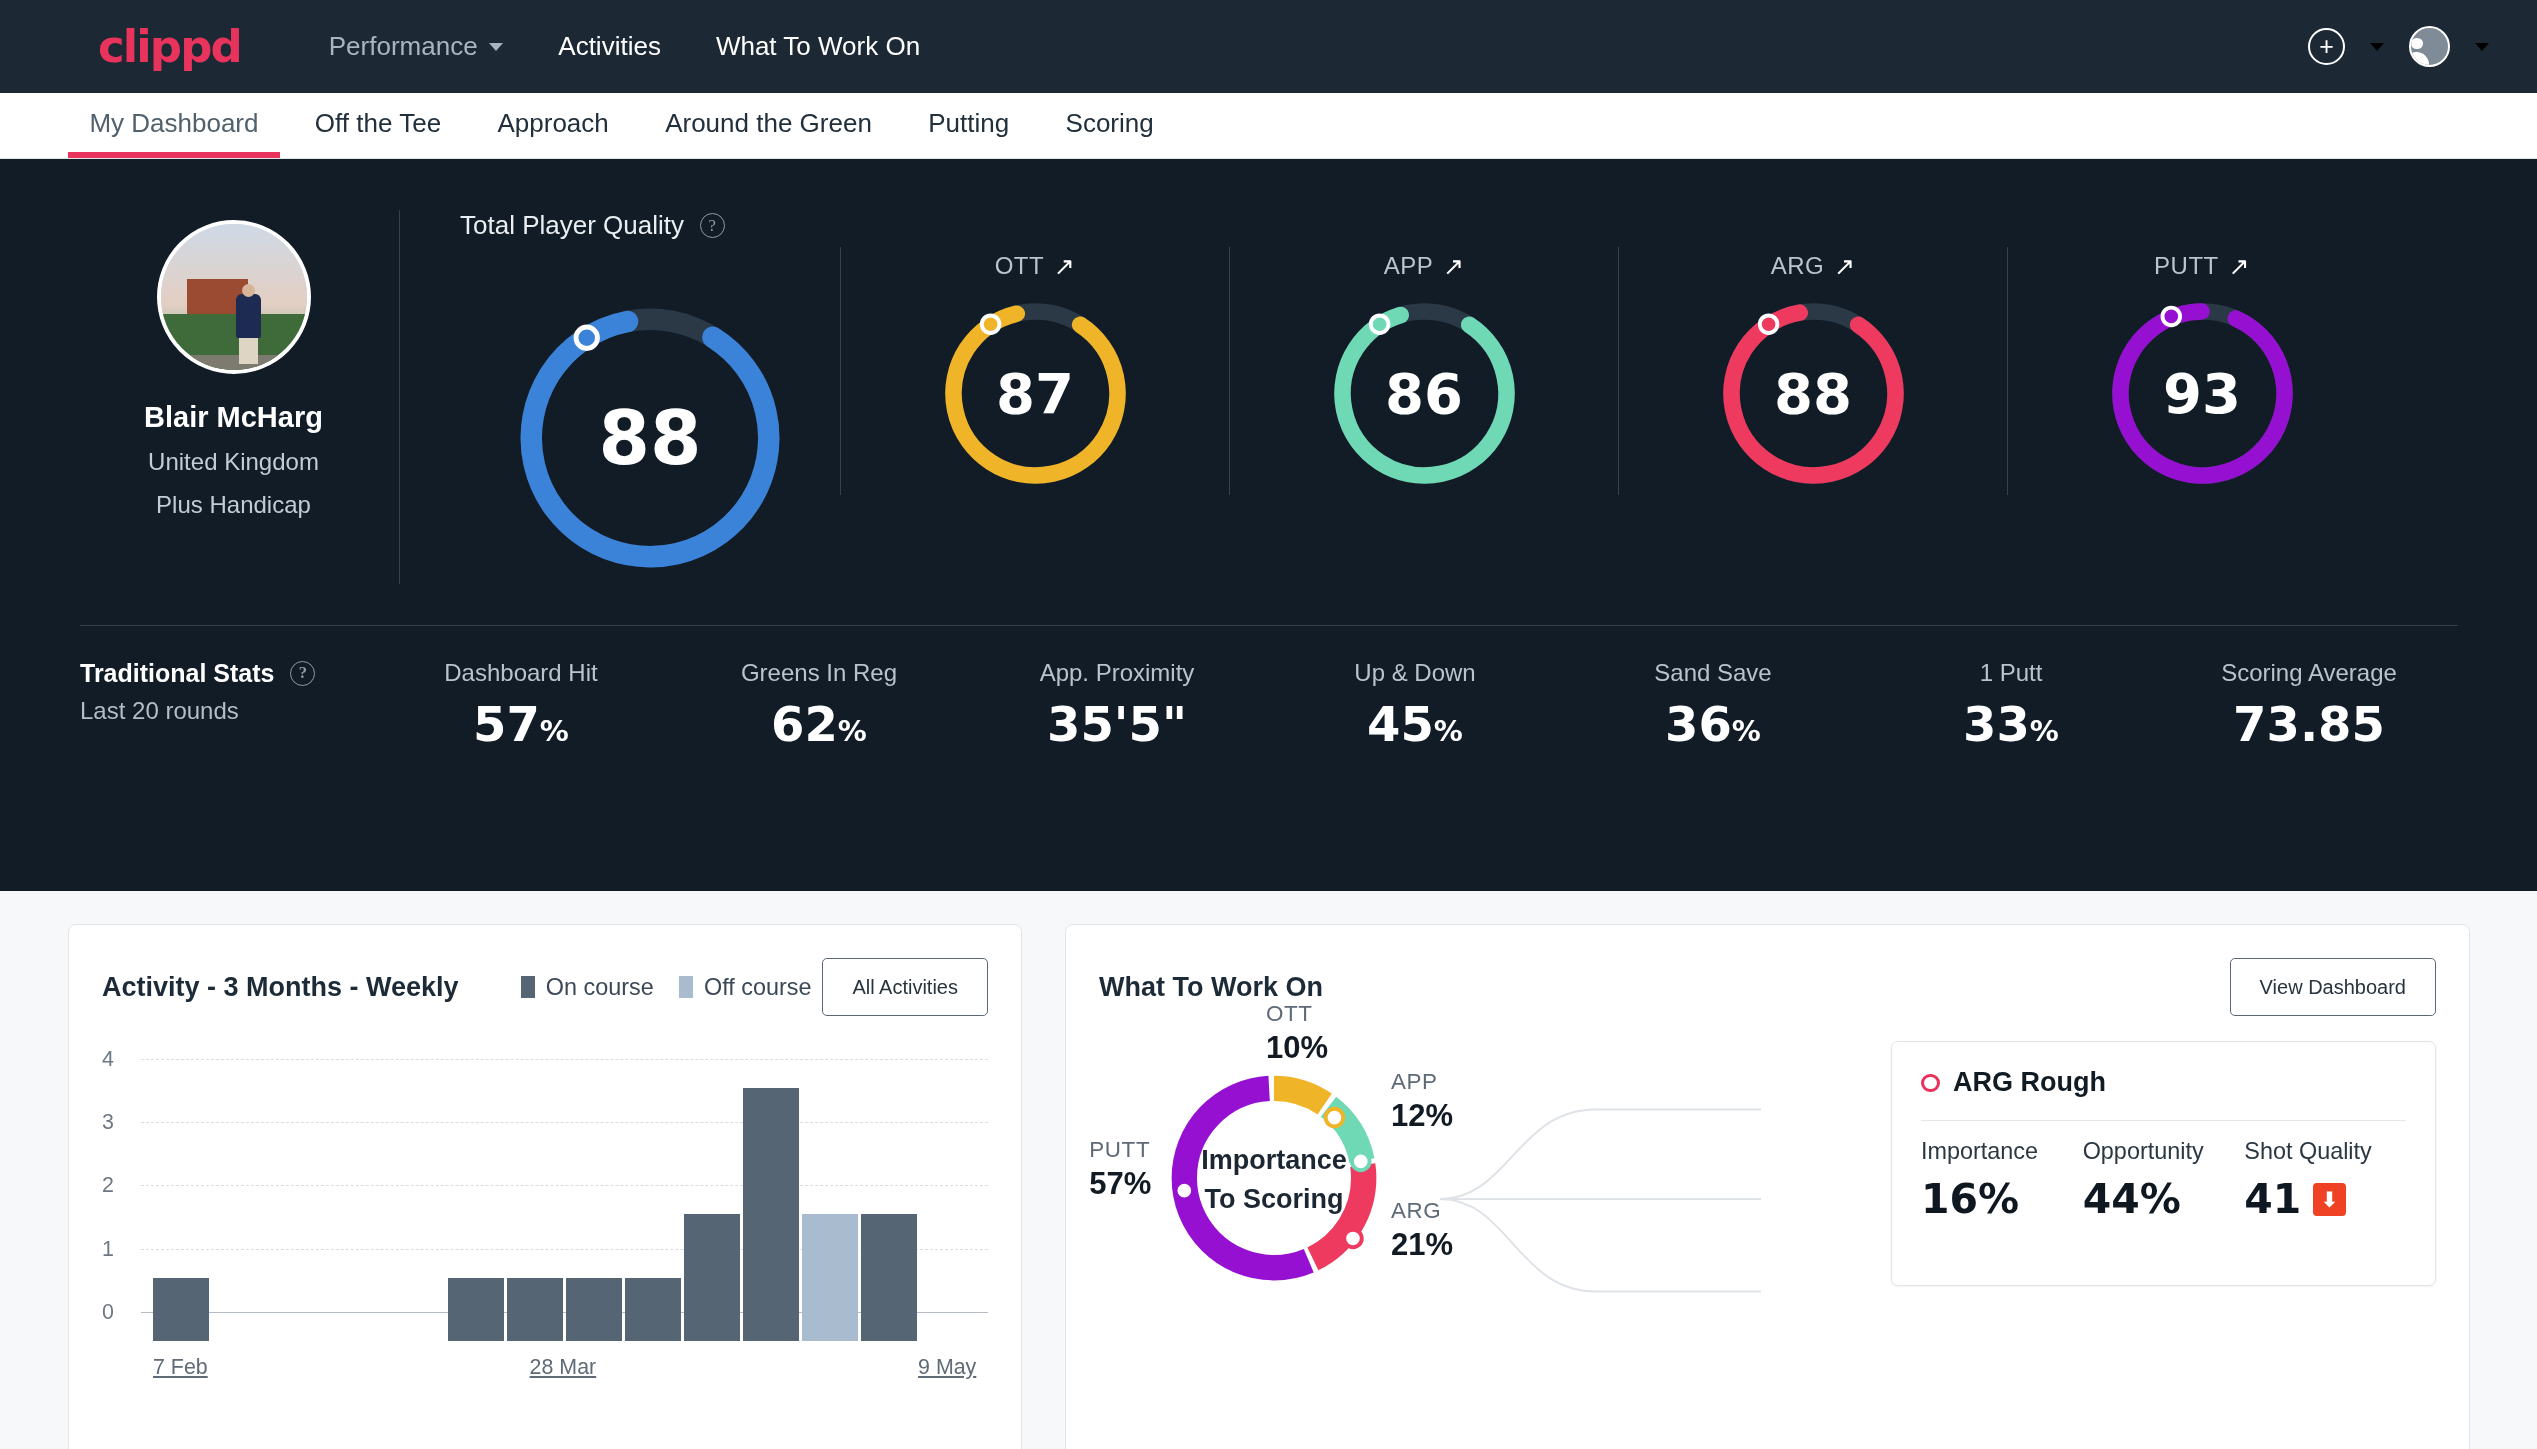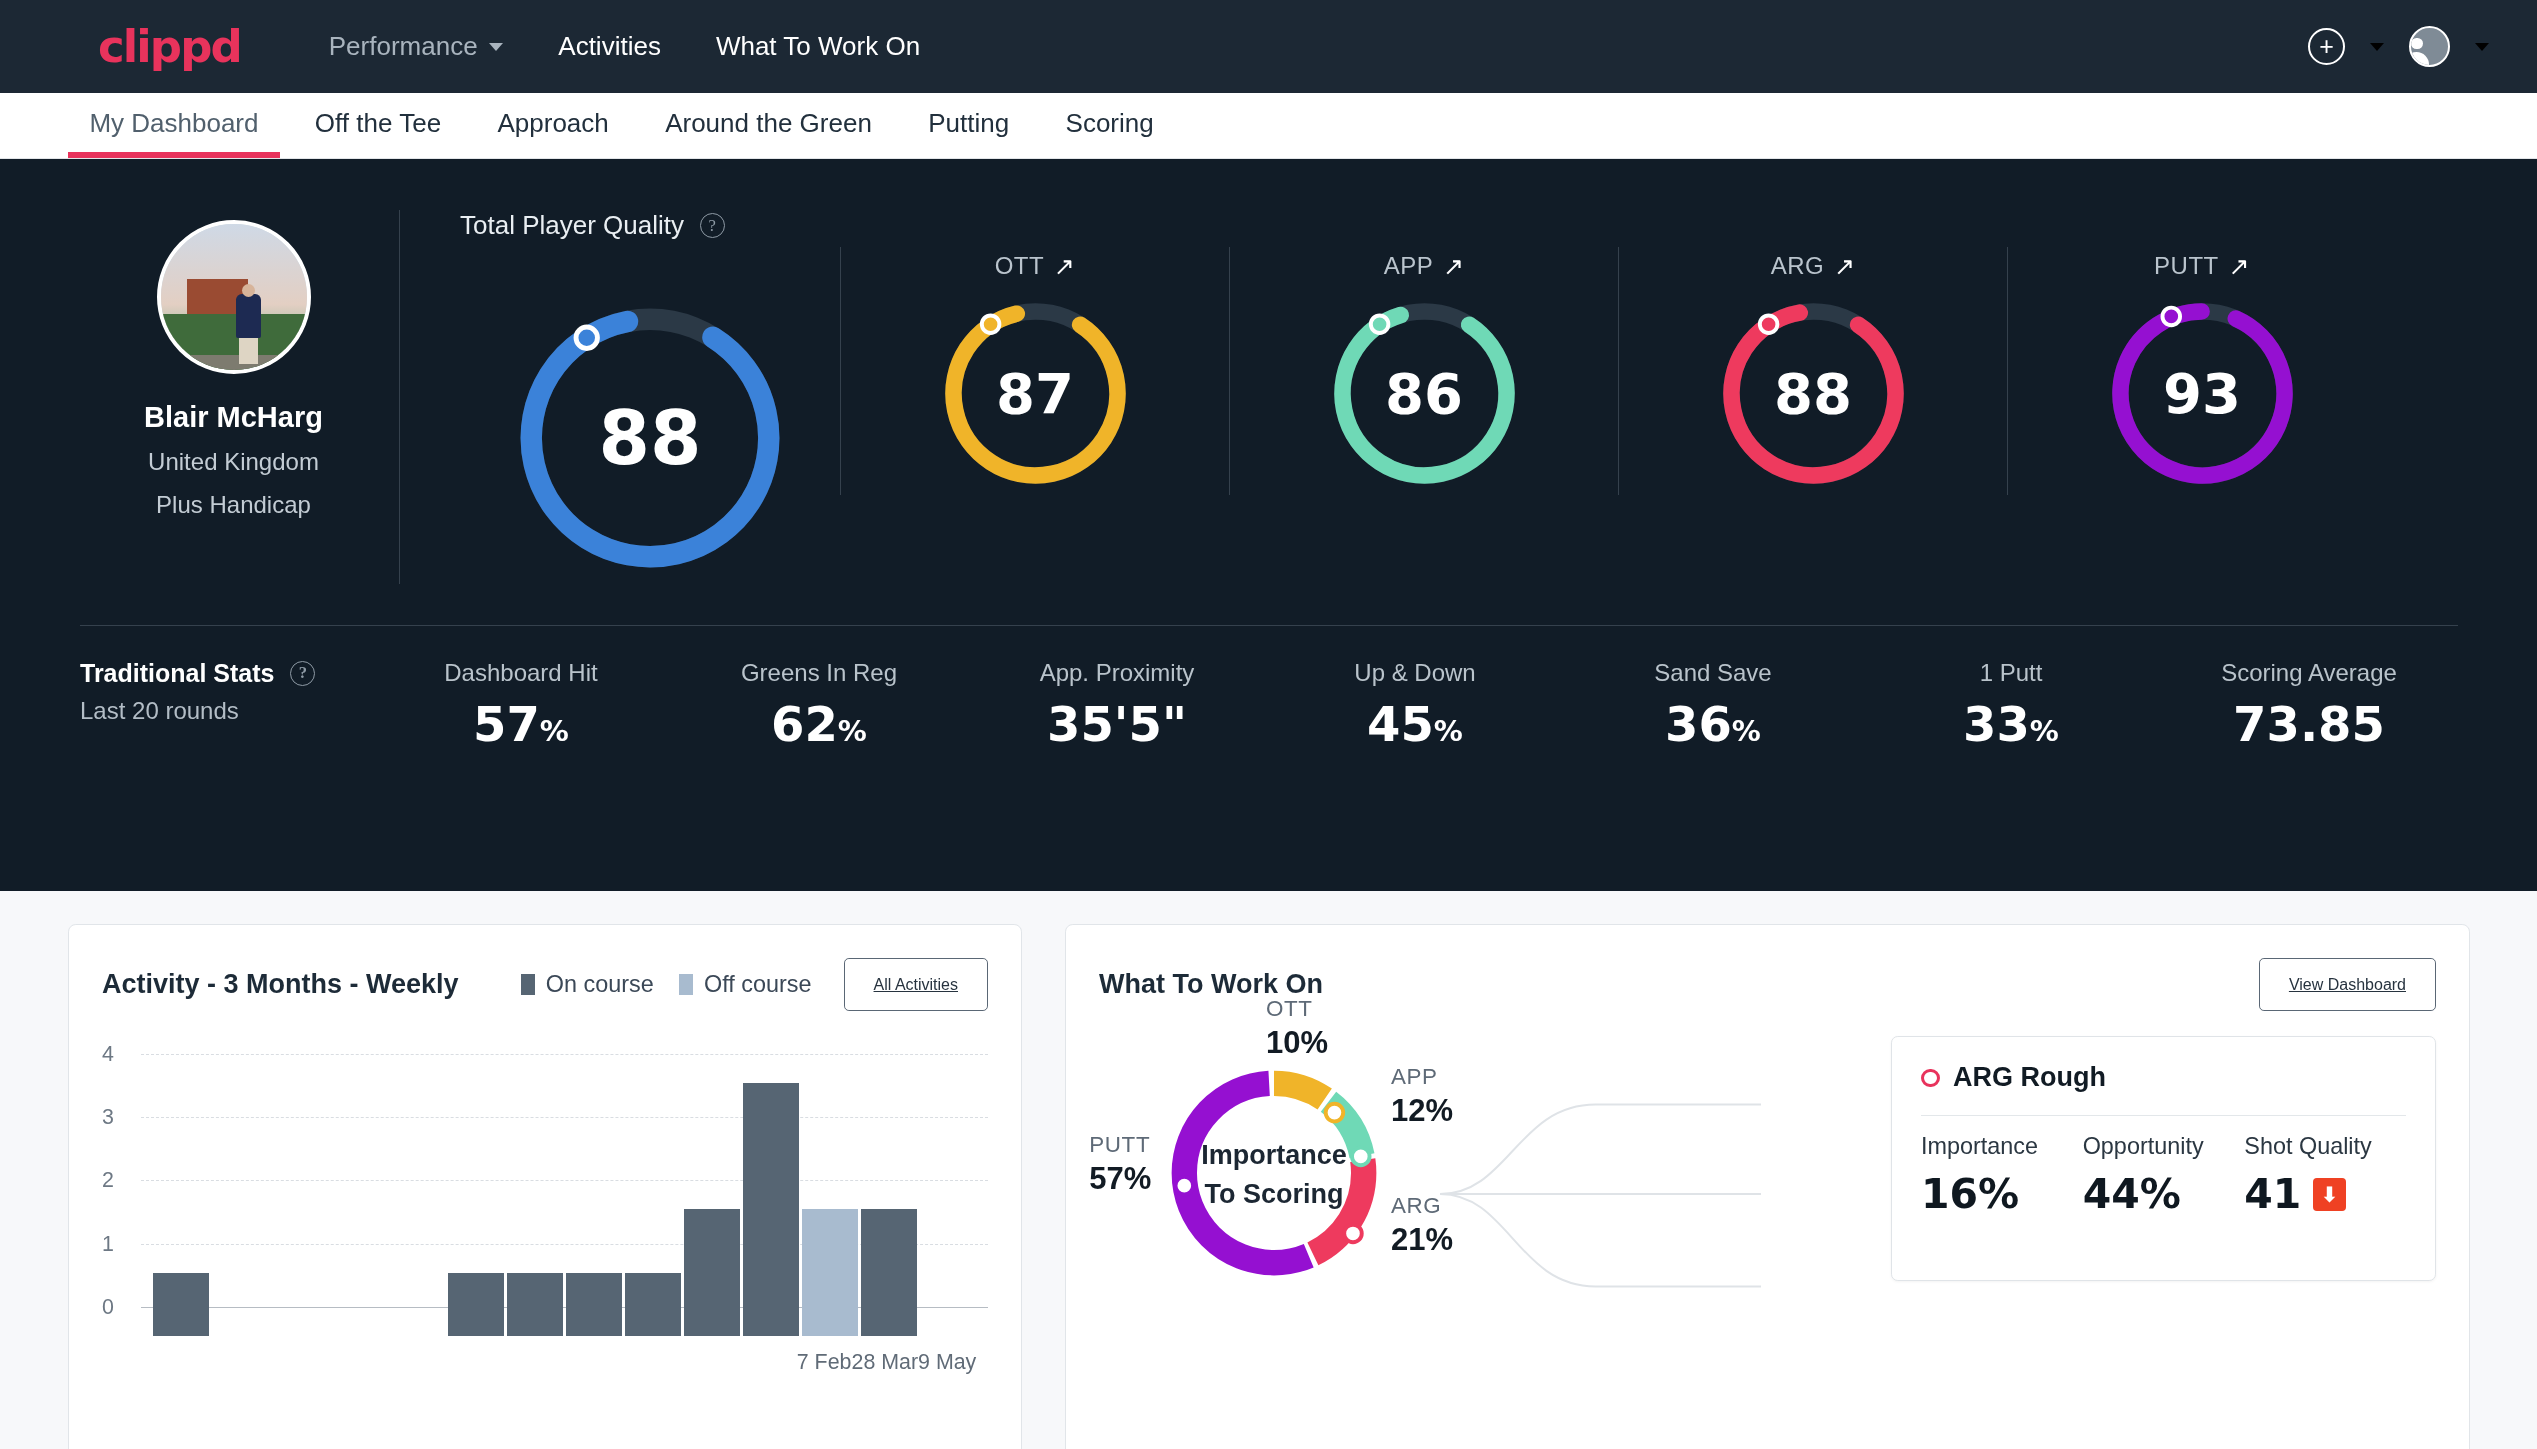--- a/index.html
+++ b/index.html
@@ -129,34 +129,33 @@
   .card { background: #ffffff; border: 1px solid #e1e5e9; border-radius: 7.8px; }
   .card-activity { width: 954px; padding: 33px 33px 0 33px; }
   .card-wtwo { flex: 1; padding: 33px 33px 0 33px; position: relative; }
   .card-head { display: flex; align-items: center; }
   .card-title { font-size: 27px; color: #1d2b38; font-weight: bold; }
   .legend { display: flex; align-items: center; gap: 25px; margin-left: 62px; }
   .legend-item { display: flex; align-items: center; gap: 10.7px; font-size: 23.4px; color: #3b4857; }
   .swatch { width: 14.6px; height: 21.4px; }
   .btn {
     margin-left: auto; border: 1.5px solid #5a6775; background: #fff; color: #27333f;
-    font-size: 16px; padding: 16.6px 29px; border-radius: 4.9px; cursor: pointer;
+    font-size: 20px; padding: 16.6px 29px; border-radius: 4.9px; cursor: pointer;
     font-family: "Liberation Sans", sans-serif;
-    text-decoration: underline;
   }
 
   .chart { position: relative; margin-top: 33px; height: 292px; }
   .ylab { position: absolute; left: 0; font-size: 21.4px; color: #6d7884; transform: translateY(-50%); }
   .gline { position: absolute; left: 39px; right: 0; border-top: 1.9px dashed #d9dde2; }
   .axis { position: absolute; left: 39px; right: 0; border-top: 1.9px solid #b6bcc3; }
   .bars { position: absolute; left: 51px; right: 11.7px; bottom: 0; height: 263px;
           display: flex; align-items: flex-end; gap: 2.9px; }
   .bar { flex: 1; }
-  .xlabels { display: flex; justify-content: flex-end; padding: 13.6px 11.7px 0 51px;
-             font-size: 21.4px; color: #606b77; }
+  .xlabels { display: flex; justify-content: space-between; padding: 13.6px 11.7px 0 51px;
+             font-size: 21.4px; color: #606b77; text-decoration: underline; }
 
   
   .wtwo-body { position: relative; height: 321px; margin-top: 17.5px; }
   .wdonut { position: absolute; left: 58px; top: 27px; }
   .wdonut .ctr {
     position: absolute; inset: 0; display: flex; flex-direction: column;
     align-items: center; justify-content: center; font-size: 27px; font-weight: bold;
     color: #1c2733; line-height: 1.45; text-align: center;
   }
   .seglab { position: absolute; text-align: left; }

